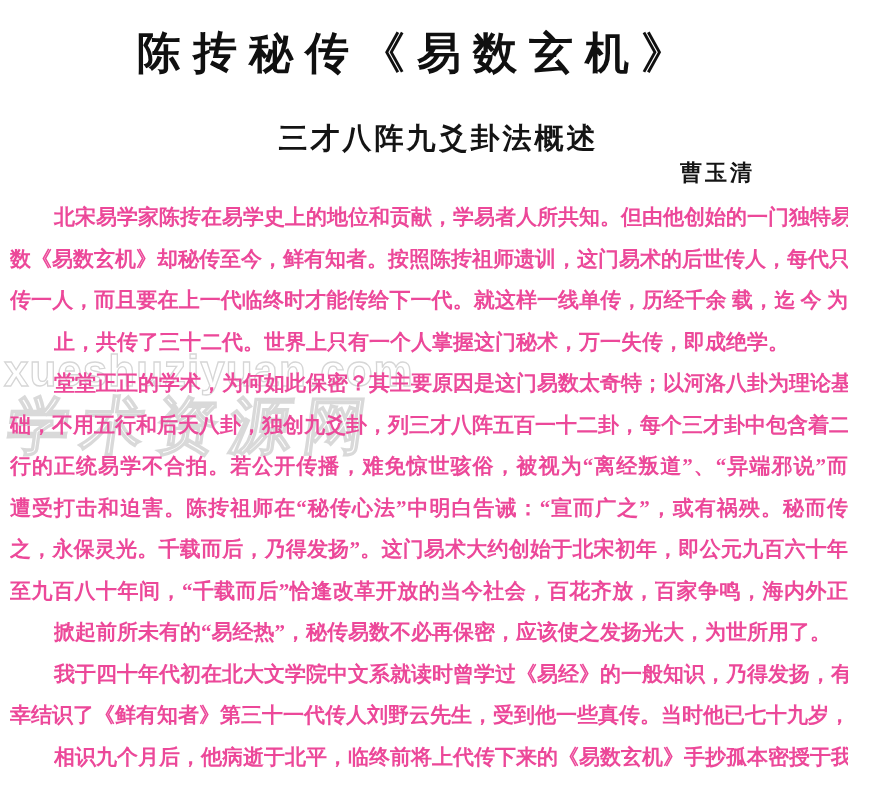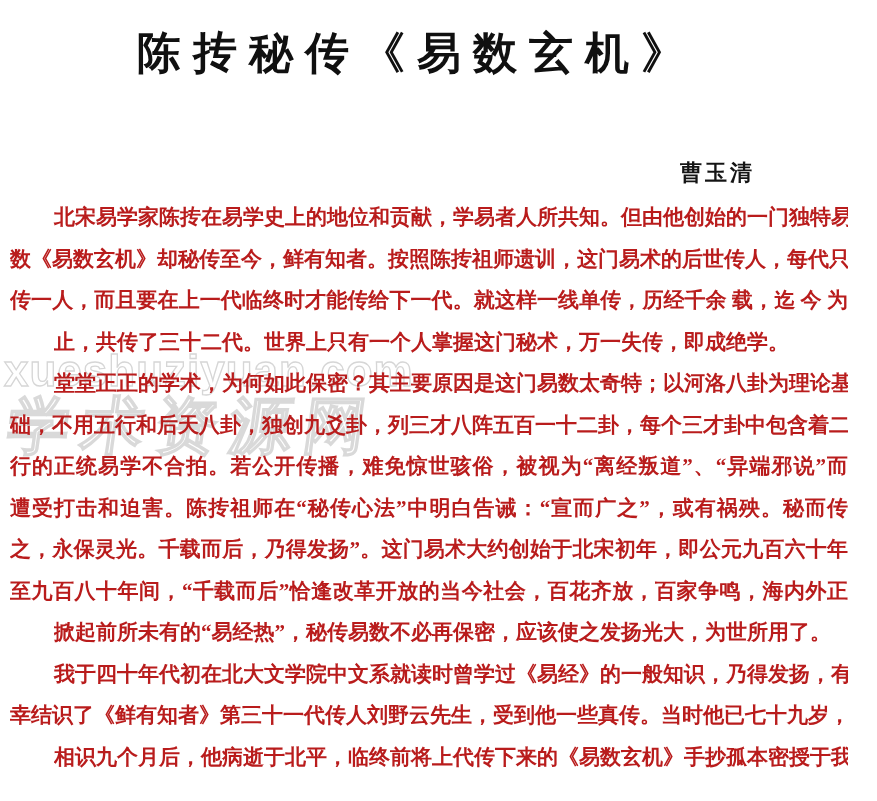--- a/index.html
+++ b/index.html
@@ -66,21 +66,21 @@
     z-index:2;
   }
   .ln{
     height:41.5px;
     line-height:41.5px;
     font-size:21px;
     font-weight:600;
     text-align:justify;
     text-align-last:justify;
     text-justify:inter-character;
-    color:#b91c1c;
+    color:#ec4899;
     overflow:hidden;
     white-space:nowrap;
   }
   .ln.indent{padding-left:44px;}
   .ln.end{text-align-last:left;margin-left:44px;}
 
   
   .wm-url{
     position:absolute;top:760px;left:630px;
     font-size:31px;font-weight:bold;
@@ -102,20 +102,21 @@
 </style>
 </head>
 <body>
 
 <div class="page">
 
   <div class="wm-latin">xueshuziyuan.com</div>
   <div class="wm-cjk">学术资源网</div>
 
   <div class="title">陈抟秘传《易数玄机》</div>
+  <div class="subtitle">三才八阵九爻卦法概述</div>
   <div class="author">曹玉清</div>
 
   <div class="body-text">
     <div class="ln indent">北宋易学家陈抟在易学史上的地位和贡献，学易者人所共知。但由他创始的一门独特易</div>
     <div class="ln">数《易数玄机》却秘传至今，鲜有知者。按照陈抟祖师遗训，这门易术的后世传人，每代只</div>
     <div class="ln">传一人，而且要在上一代临终时才能传给下一代。就这样一线单传，历经千余 载，迄 今 为</div>
     <div class="ln end">止，共传了三十二代。世界上只有一个人掌握这门秘术，万一失传，即成绝学。</div>
     <div class="ln indent">堂堂正正的学术，为何如此保密？其主要原因是这门易数太奇特；以河洛八卦为理论基</div>
     <div class="ln">础，不用五行和后天八卦，独创九爻卦，列三才八阵五百一十二卦，每个三才卦中包含着二</div>
     <div class="ln">行的正统易学不合拍。若公开传播，难免惊世骇俗，被视为“离经叛道”、“异端邪说”而</div>

